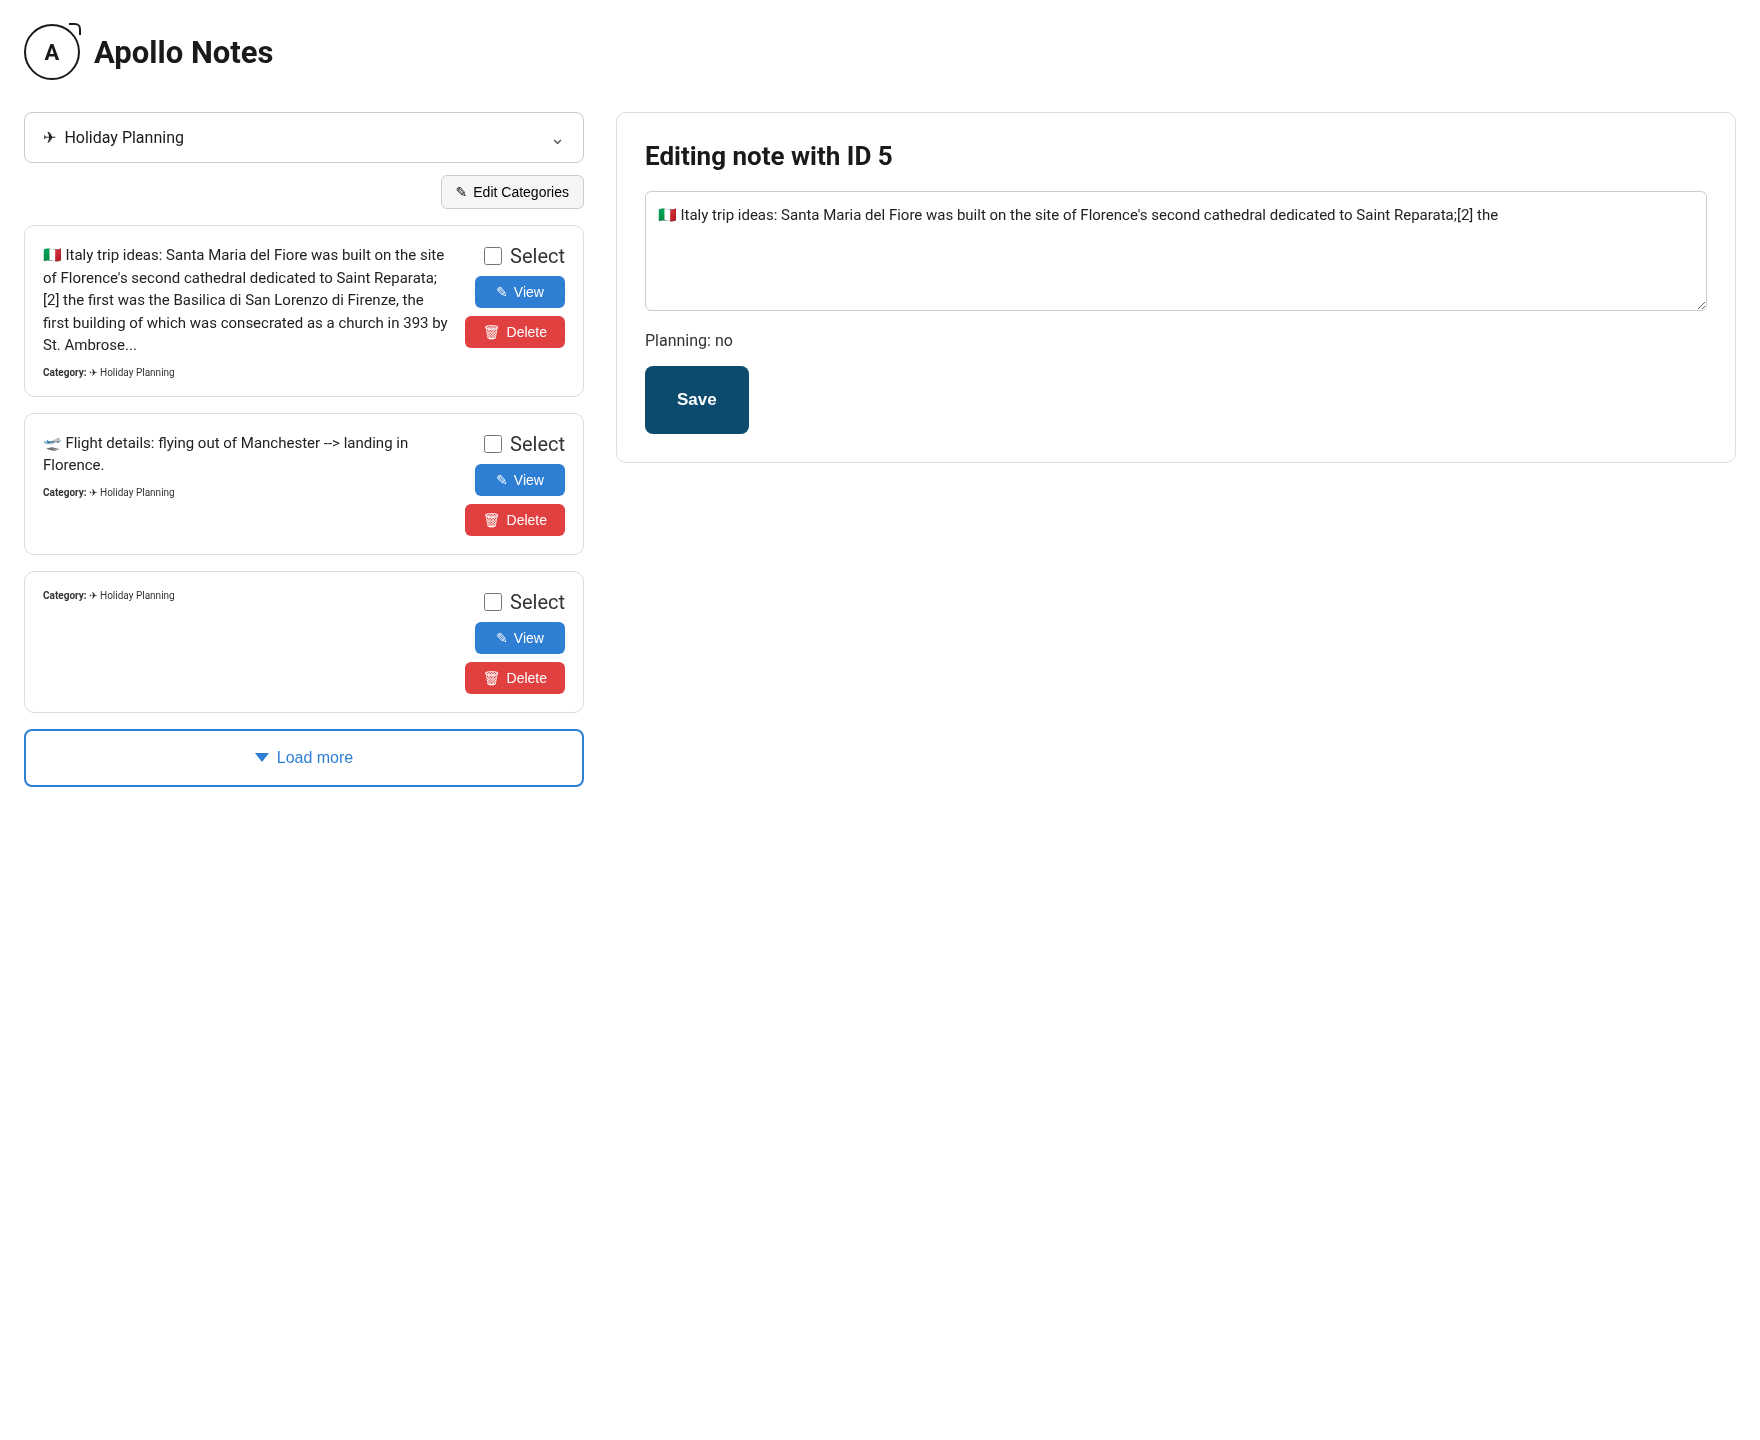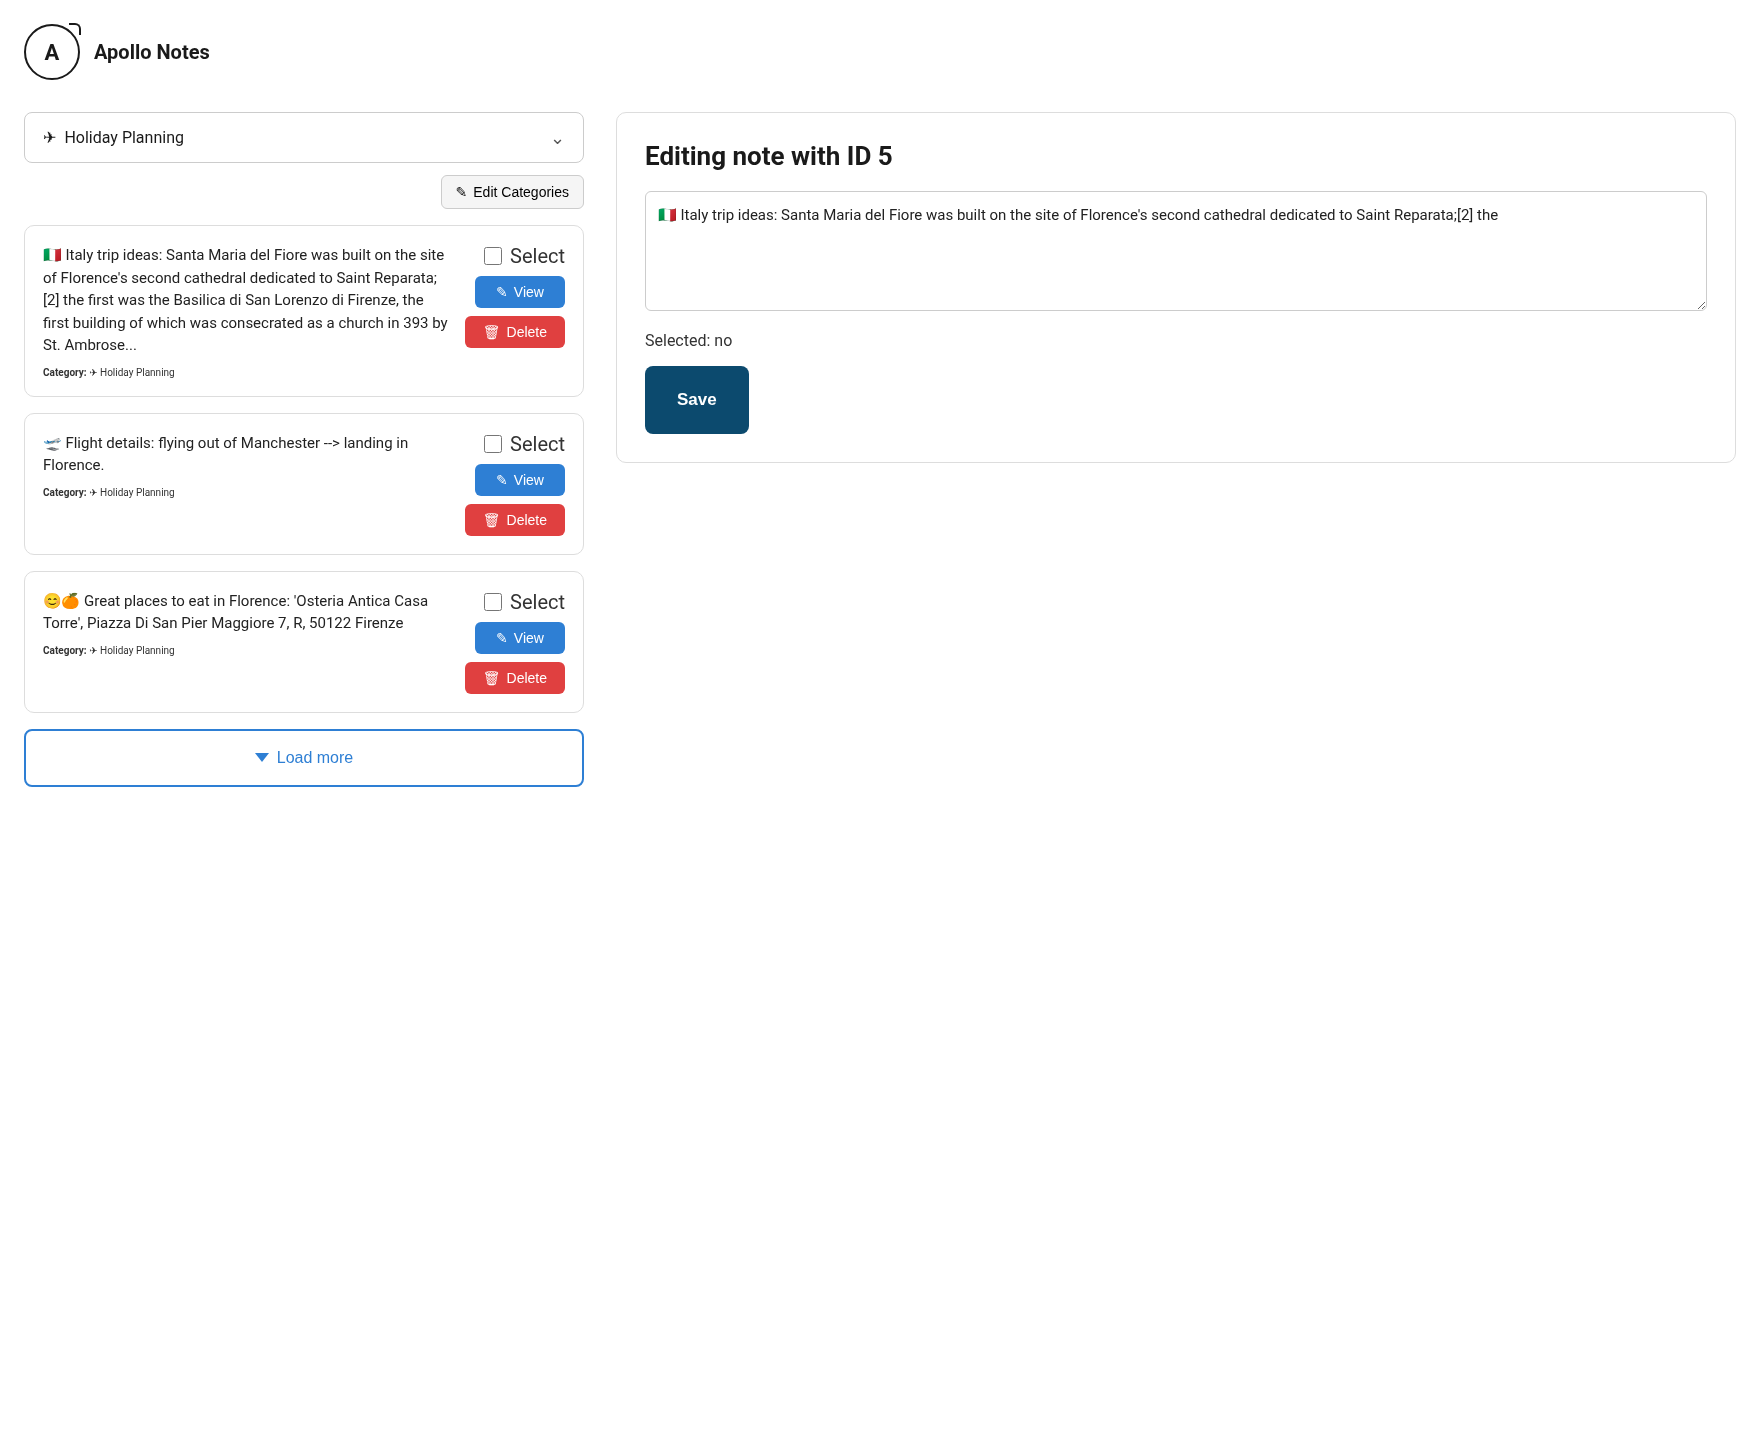--- a/index.html
+++ b/index.html
@@ -35,21 +35,21 @@
       position: absolute;
       top: -3px;
       right: -3px;
       width: 10px;
       height: 10px;
       border-top: 2.5px solid #1a1a1a;
       border-right: 2.5px solid #1a1a1a;
       border-radius: 0 50% 0 0;
     }
     .app-title {
-      font-size: 20px;
+      font-size: 31px;
       font-weight: 700;
     }
 
     
     .main-layout {
       display: flex;
       gap: 32px;
       align-items: flex-start;
     }
 
@@ -322,24 +322,20 @@
           View
         </button>
         <button class="btn-delete">
           <span>🗑</span>
           Delete
         </button>
       </div>
     </div>
         <div class="note-card">
       <div class="note-content">
-        <div class="note-text">
-          <span>😊🍊</span>
-          Great places to eat in Florence: 'Osteria Antica Casa Torre', Piazza Di San Pier Maggiore 7, R, 50122 Firenze
-        </div>
         <div class="note-category">
           <strong>Category:</strong>
           <span> ✈</span>
           <span> Holiday Planning</span>
         </div>
       </div>
       <div class="note-actions">
         <div class="select-row">
           <input type="checkbox" class="select-checkbox" style="">
           <span class="select-label">Select</span>
@@ -359,17 +355,17 @@
     <button class="load-more-btn">
       <span class="triangle-down"></span>
       <span>Load more</span>
     </button>
 
   </div>
 
   <div class="right-panel">
     <h2 class="editor-title">Editing note with ID 5</h2>
     <textarea class="editor-textarea" style="">🇮🇹 Italy trip ideas: Santa Maria del Fiore was built on the site of Florence's second cathedral dedicated to Saint Reparata;[2] the</textarea>
-    <div class="selected-status">Selected: no</div>
+    <div class="selected-status">Planning: no</div>
     <button class="btn-save">Save</button>
   </div>
 
 </div>
 
 </body></html>

